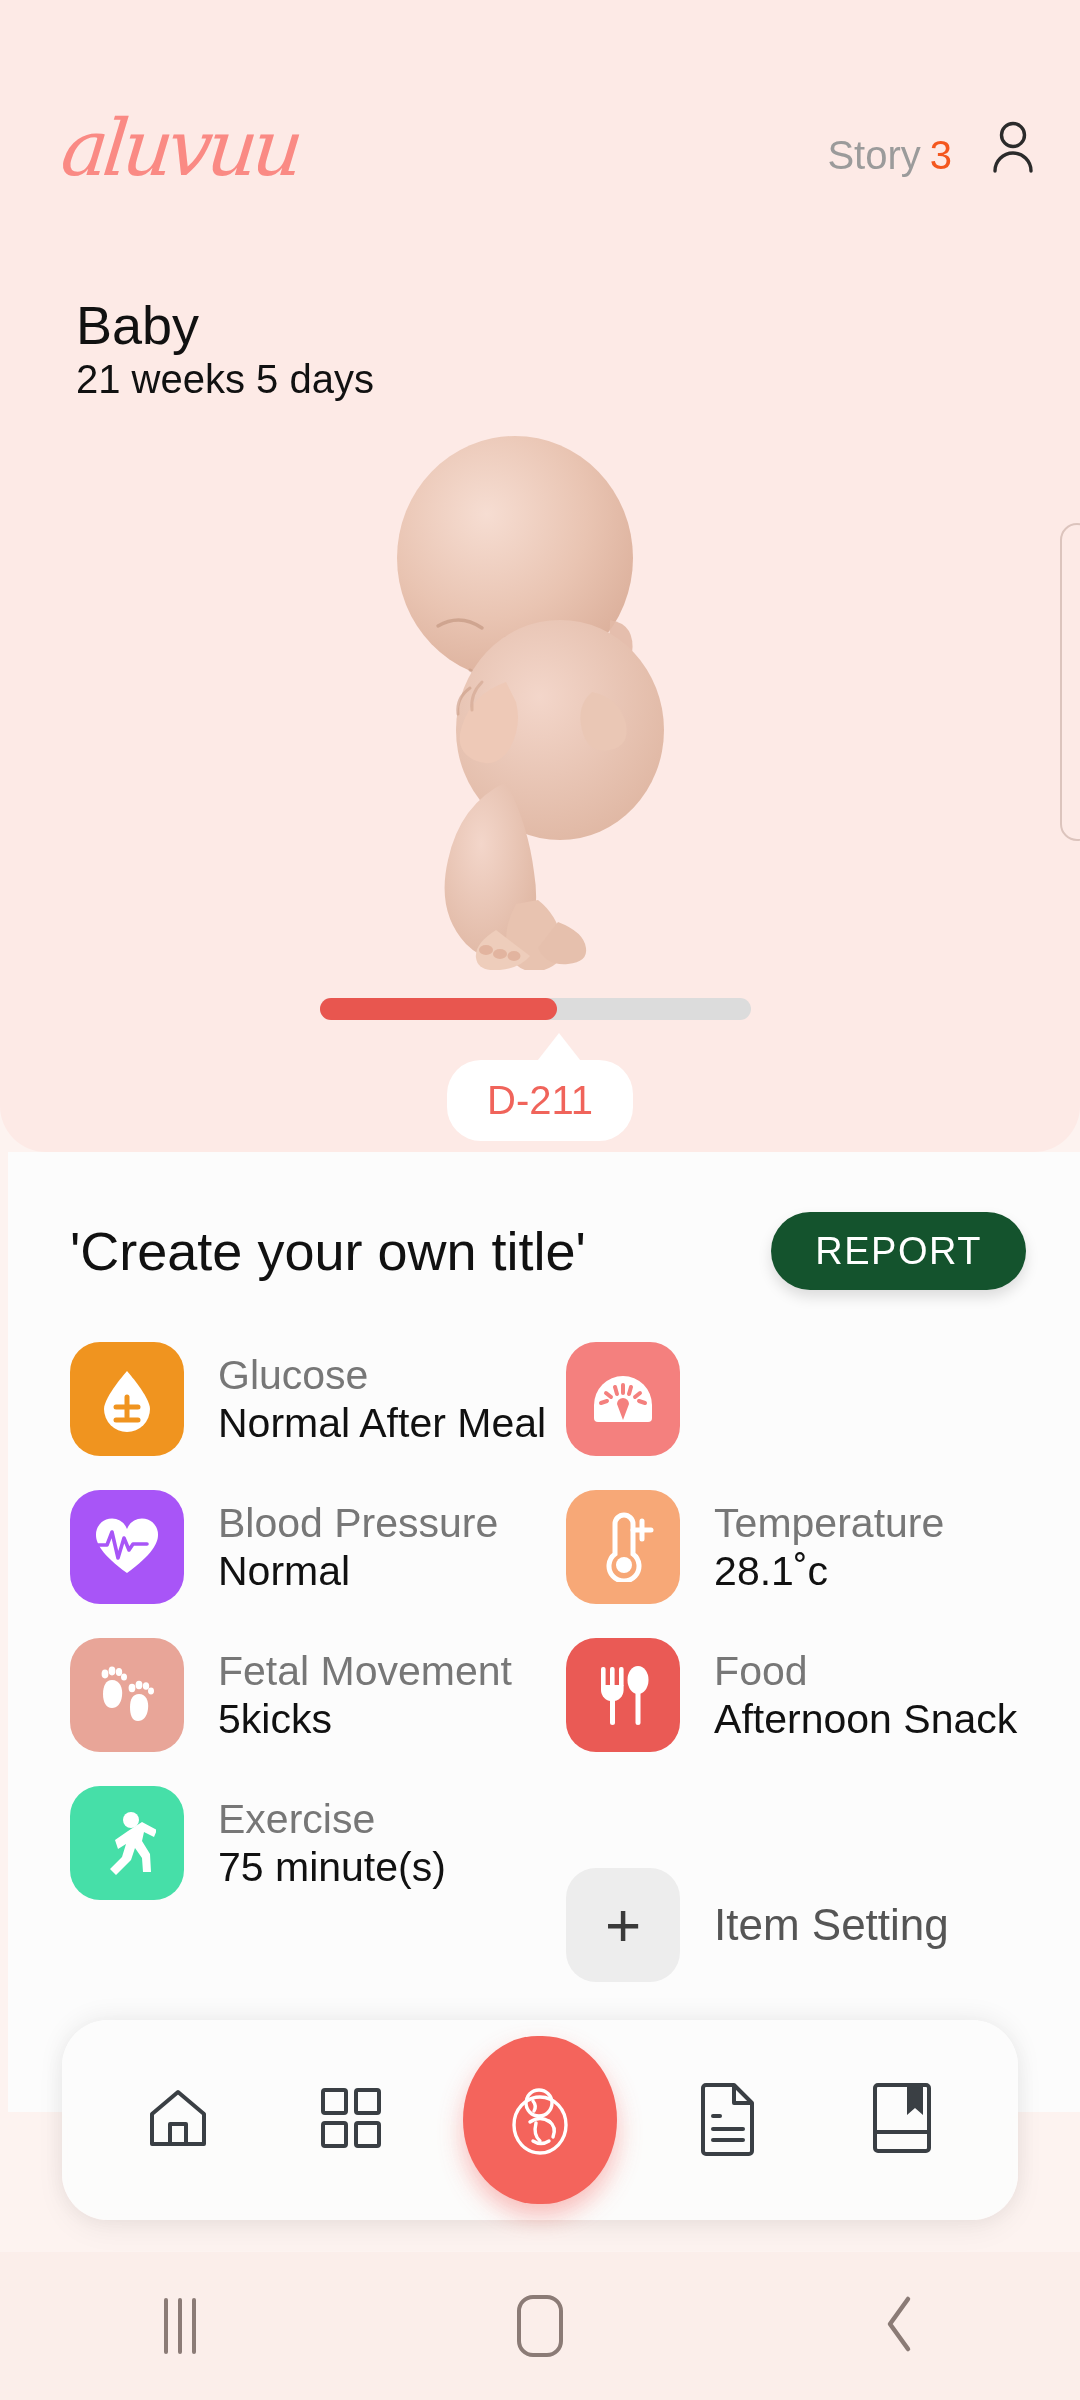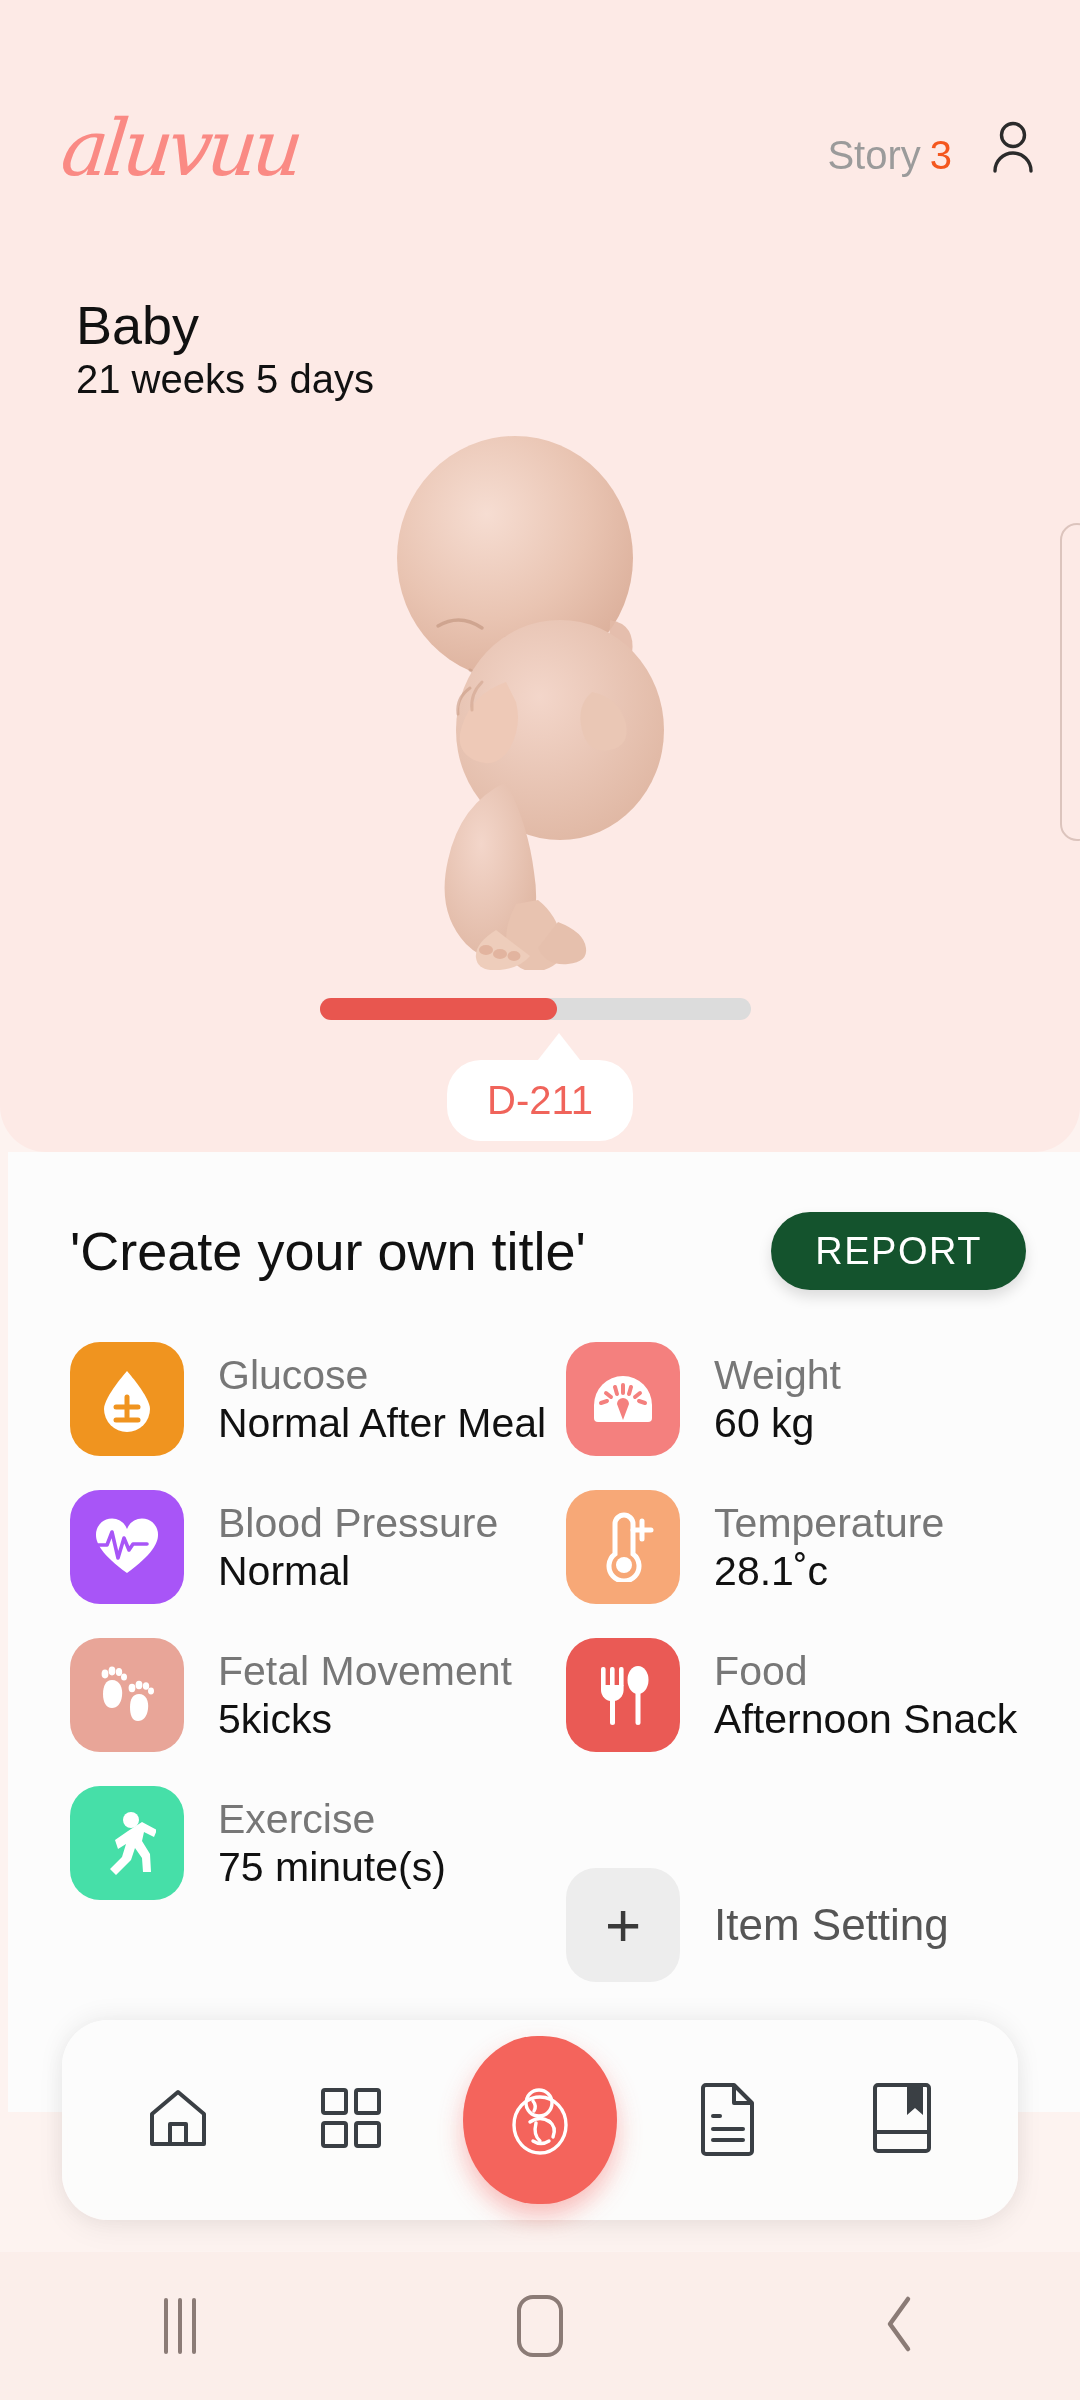--- a/index.html
+++ b/index.html
@@ -320,24 +320,20 @@
             <line x1="16" y1="25" x2="21" y2="29"></line>
             <line x1="25" y1="19" x2="27" y2="26"></line>
             <line x1="33" y1="17" x2="33" y2="25"></line>
             <line x1="41" y1="19" x2="39" y2="26"></line>
             <line x1="50" y1="25" x2="45" y2="29"></line>
             <line x1="55" y1="35" x2="49" y2="33"></line>
           </g>
           <path d="M33 52 l-6 -16 a6 6 0 0 1 12 0 Z" fill="#f4807e"></path>
         </svg>
       </div>
-      <div class="m-text">
-        <div class="m-label">Weight</div>
-        <div class="m-value">60 kg</div>
-      </div>
     </div>
 
     <div class="metric">
       <div class="m-icon" style="background:#a855f7">
         <svg width="70" height="64" viewBox="0 0 70 64">
           <path d="M35 58 C10 40 4 28 4 20 A16 16 0 0 1 35 14 A16 16 0 0 1 66 20 C66 28 60 40 35 58 Z" fill="#fff"></path>
           <path d="M6 30 h9 l5 -13 l6 26 l6 -20 l5 12 l4 -6 h14" fill="none" stroke="#a855f7" stroke-width="3.6" stroke-linecap="round" stroke-linejoin="round"></path>
         </svg>
       </div>
       <div class="m-text">

